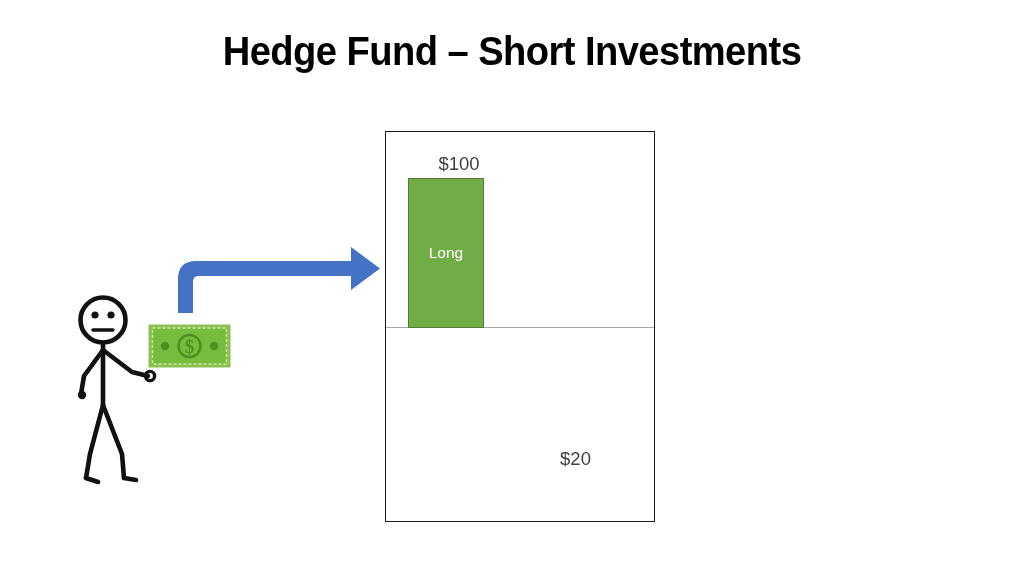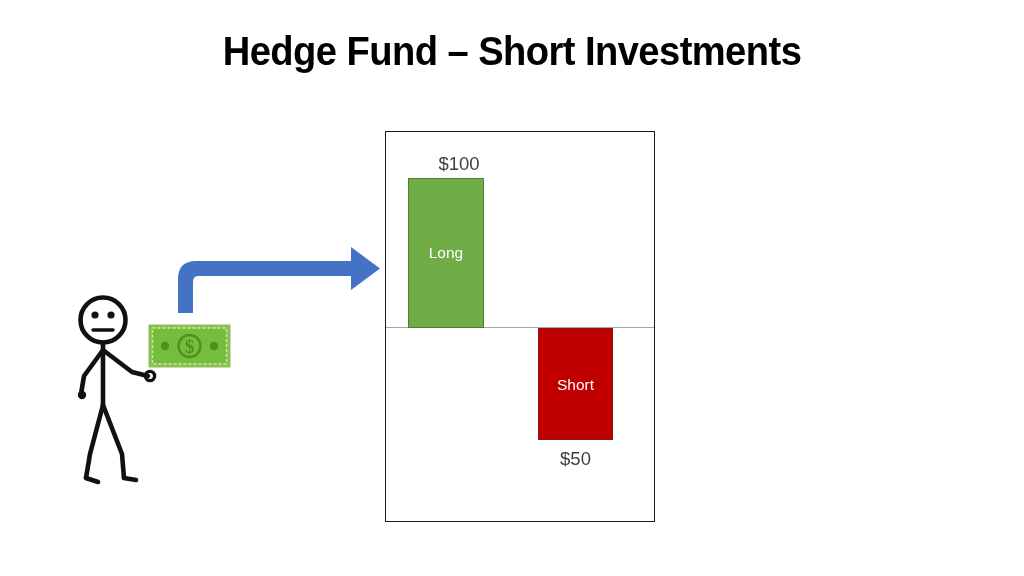--- a/index.html
+++ b/index.html
@@ -212,22 +212,19 @@
     <div id="chart-plot">
 
       <div id="zero-axis"></div>
 
       <div class="value-label" id="value-long">$100</div>
 
       <div class="bar" id="bar-long">
         <div class="bar-label" id="bar-long-label">Long</div>
       </div>
 
-      <div class="bar" id="bar-short">
-        <div class="bar-label" id="bar-short-label">Short</div>
-      </div>
-
-      <div class="value-label" id="value-short">$50</div>
+
+      <div class="value-label" id="value-short">$20</div>
 
     </div>
   </div>
 
 </div>
 
 </body></html>

